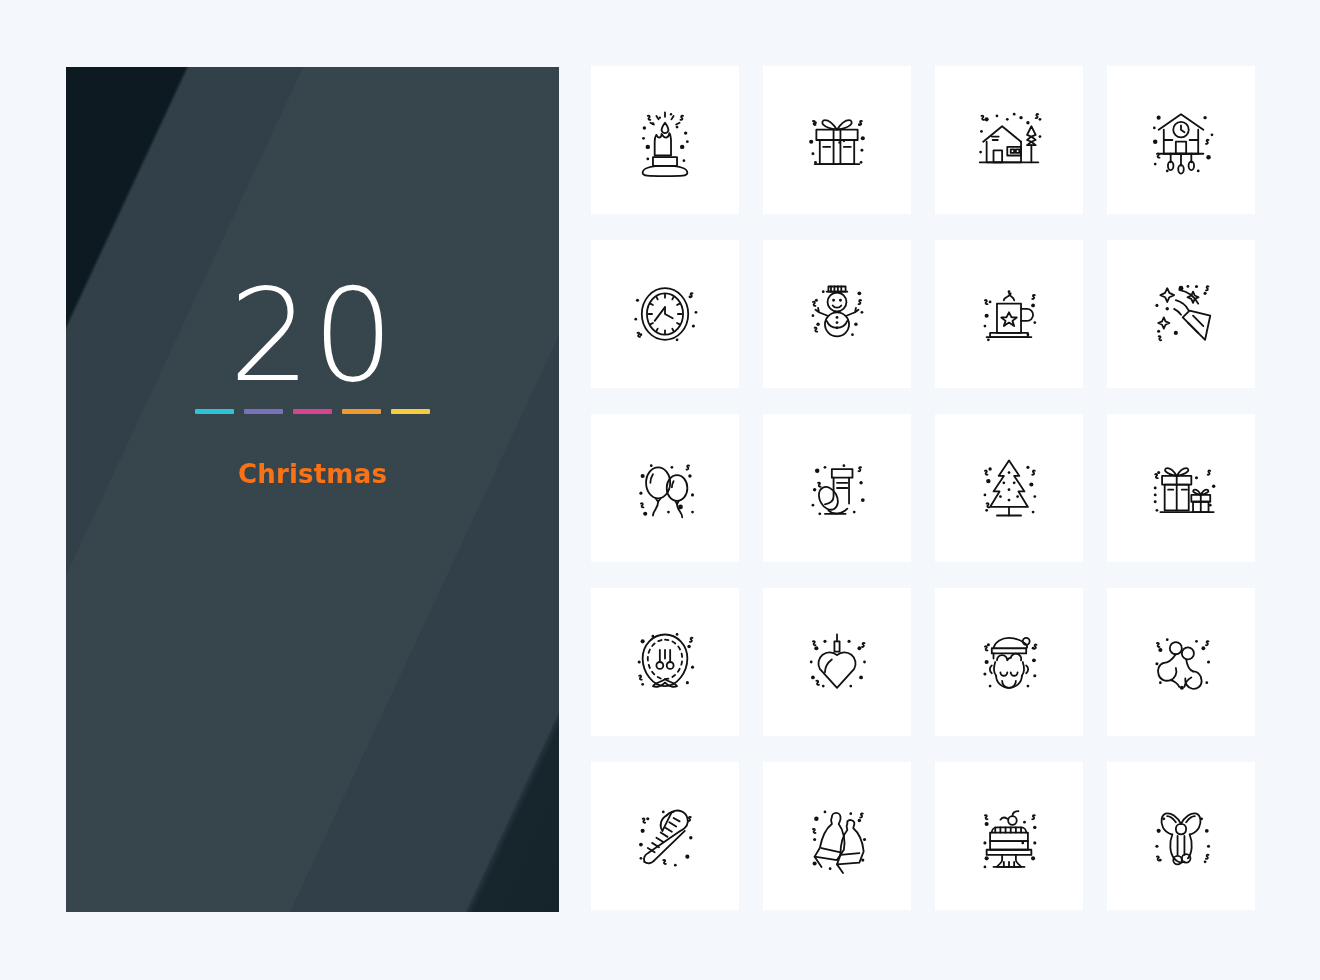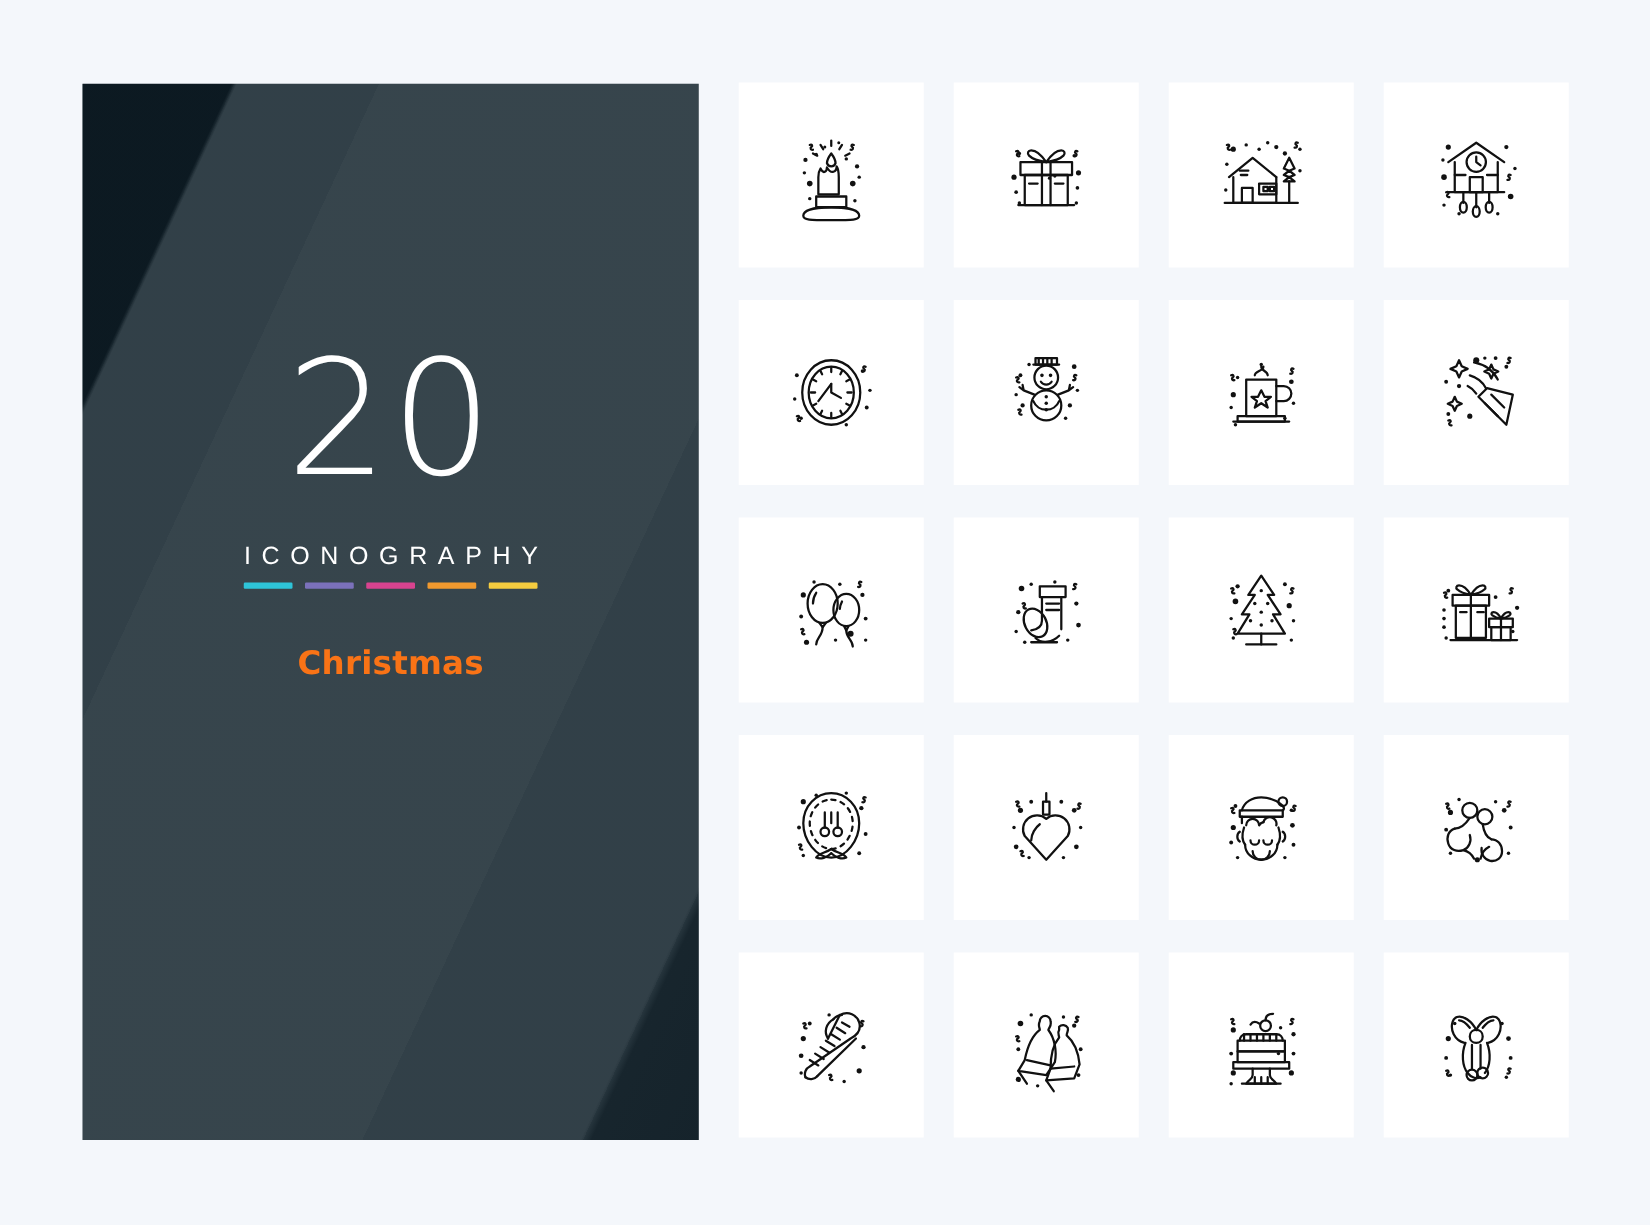--- a/index.html
+++ b/index.html
@@ -151,21 +151,20 @@
 
 <div class="page">
 
   <div class="cover" style="background: rgb(43, 58, 66);">
     <div class="cover-stripes"></div>
     <div class="cover-dark-tl"></div>
     <div class="cover-dark-br"></div>
 
     <div class="cover-inner">
       <div class="cover-count">20</div>
-      <div class="cover-label">ICONOGRAPHY</div>
 
       <div class="cover-bars">
         <span class="cover-bar" style="background: rgb(46, 196, 216);"></span>
         <span class="cover-bar" style="background: rgb(123, 113, 187);"></span>
         <span class="cover-bar" style="background: rgb(216, 67, 143);"></span>
         <span class="cover-bar" style="background: rgb(240, 153, 46);"></span>
         <span class="cover-bar" style="background: rgb(245, 204, 63);"></span>
       </div>
 
       <div class="cover-title">Christmas</div>

